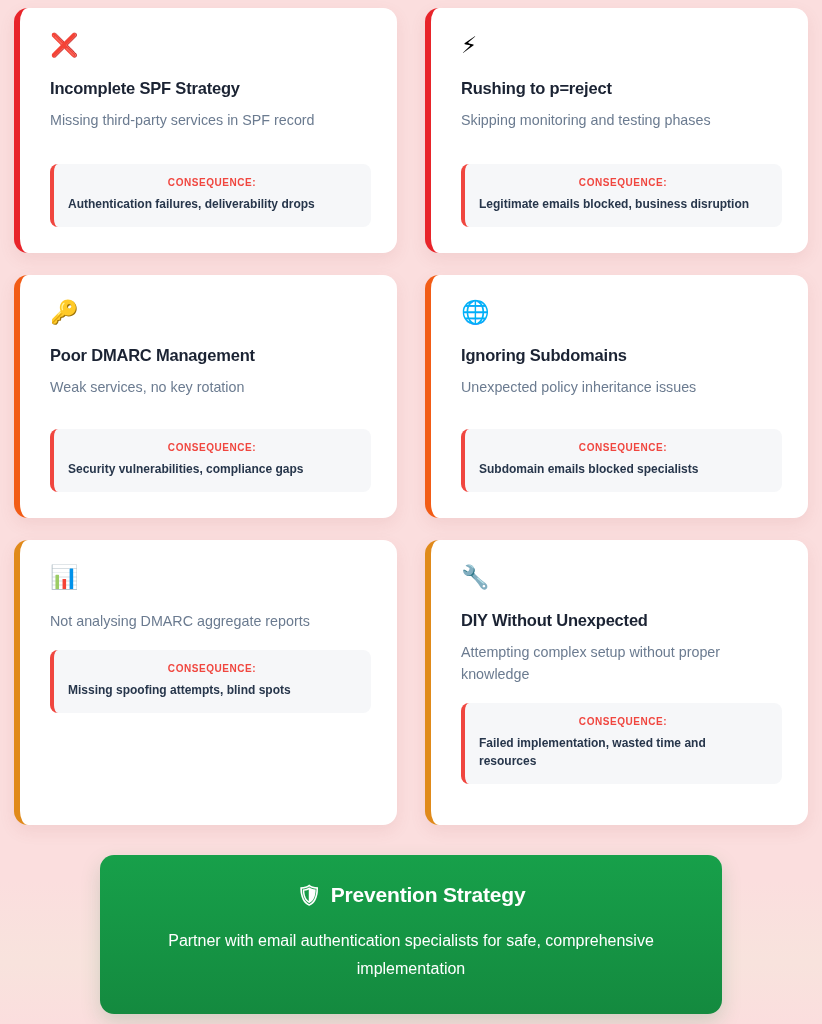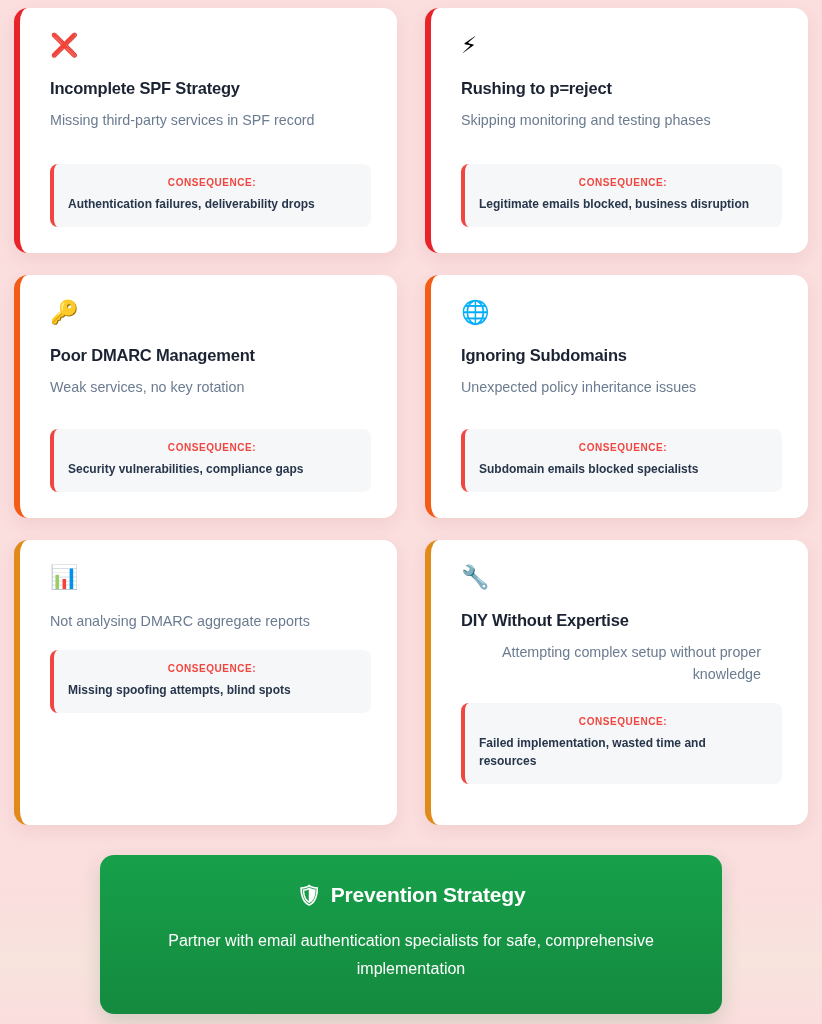--- a/index.html
+++ b/index.html
@@ -208,22 +208,22 @@
         <div class="card-desc">Not analysing DMARC aggregate reports</div>
         <div class="consequence-box" style="margin-top:0;">
           <div class="consequence-label">CONSEQUENCE:</div>
           <div class="consequence-text">Missing spoofing attempts, blind spots</div>
         </div>
         <div class="card-spacer"></div>
       </div>
 
       <div class="mistake-card" style="border-left-color:#e08a1a; min-height:285px;">
         <span class="card-icon">🔧</span>
-        <div class="card-title">DIY Without Expertise</div>
-        <div class="card-desc" style="max-width:300px;text-align:right;">Attempting complex setup without proper knowledge</div>
+        <div class="card-title">DIY Without Unexpected</div>
+        <div class="card-desc" style="max-width:300px;">Attempting complex setup without proper knowledge</div>
         <div class="consequence-box" style="margin-top:0;">
           <div class="consequence-label">CONSEQUENCE:</div>
           <div class="consequence-text" style="max-width:285px;">Failed implementation, wasted time and resources</div>
         </div>
         <div class="card-spacer"></div>
       </div>
 
     </div>
 
   </div>

